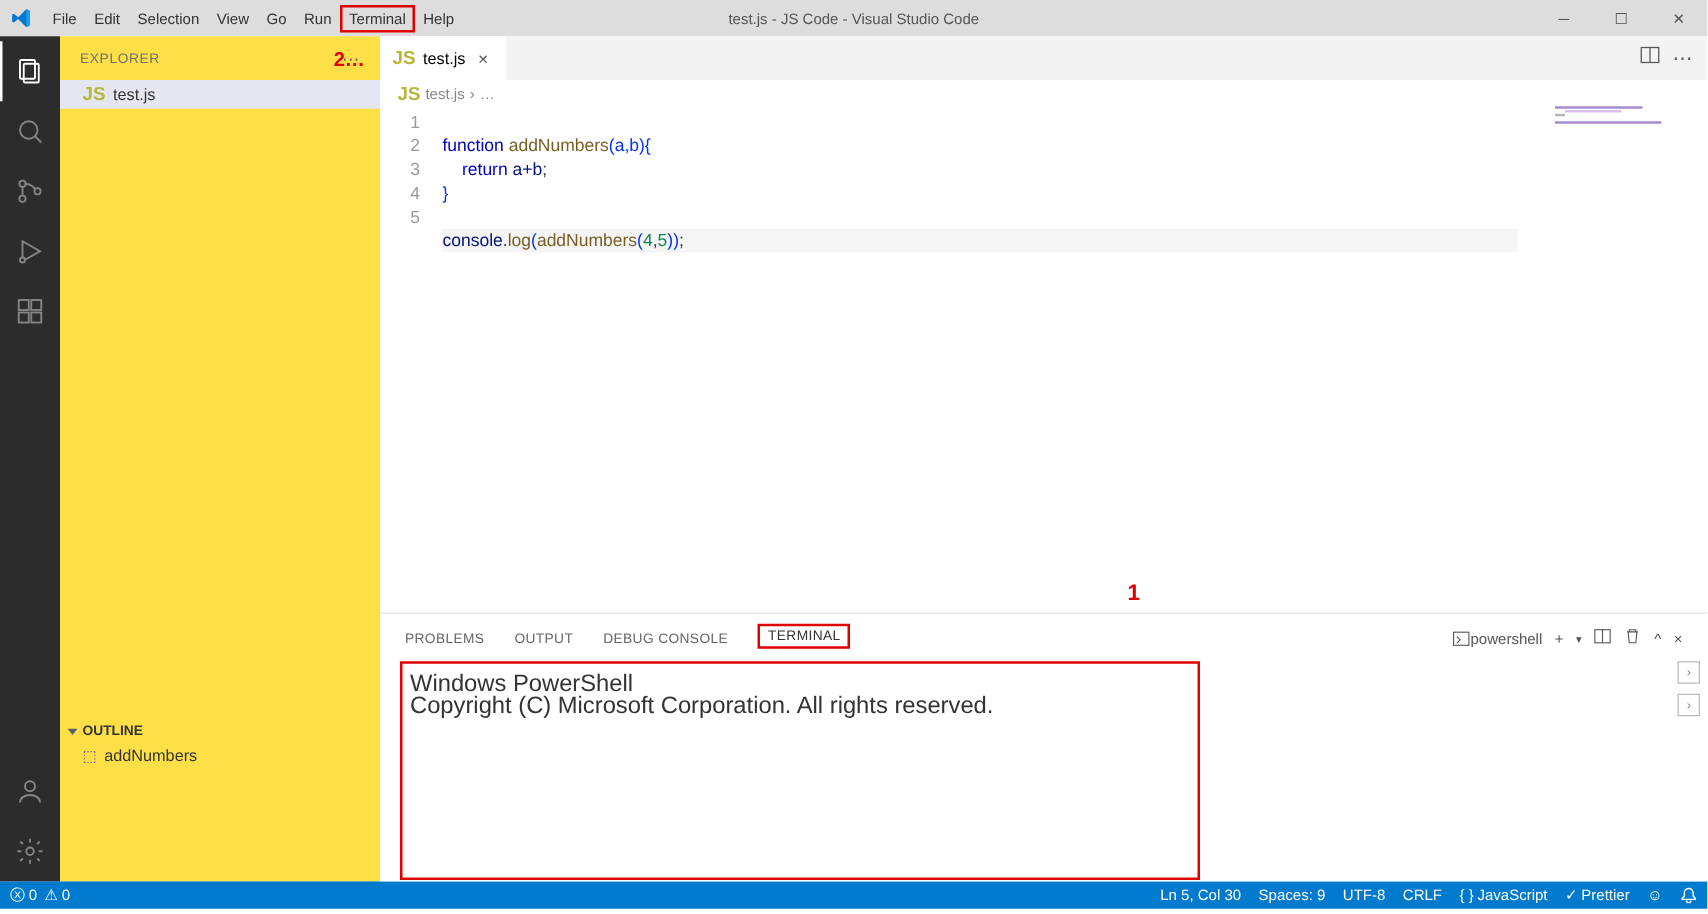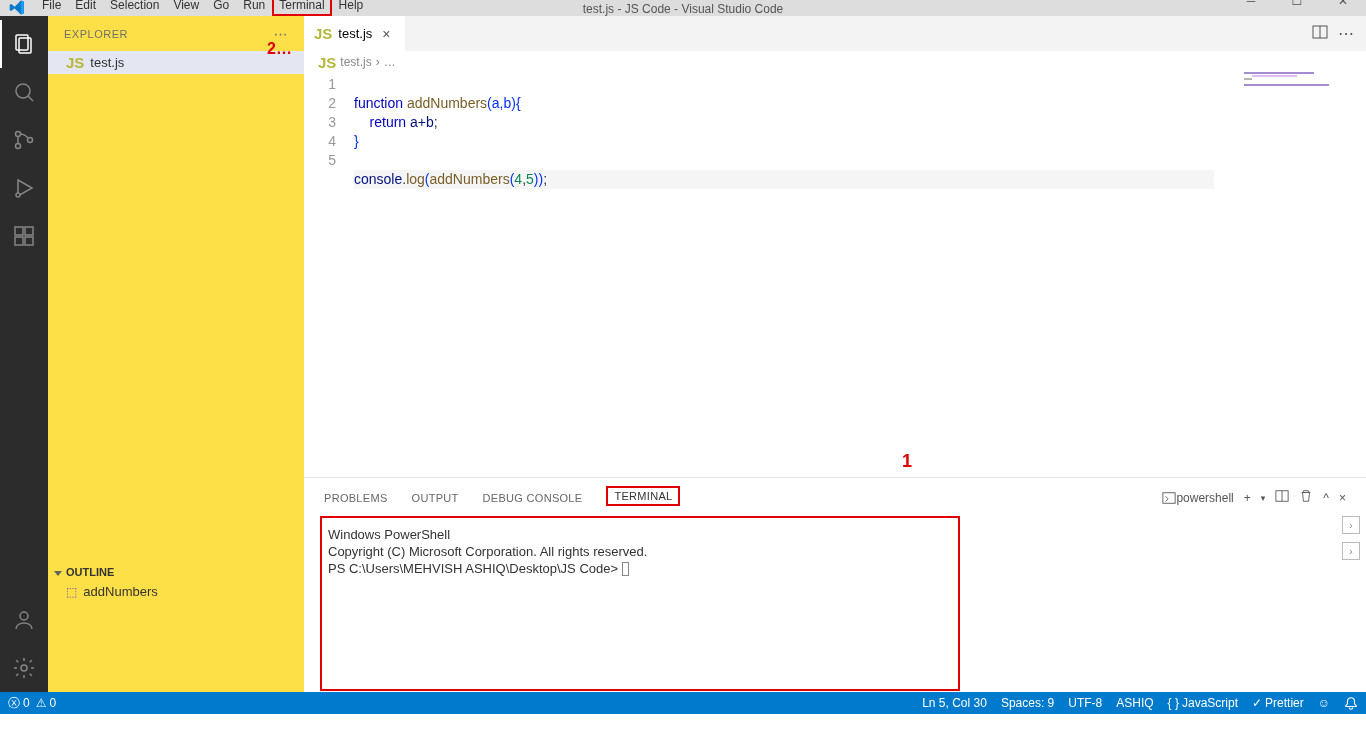--- a/index.html
+++ b/index.html
@@ -1,17 +1,17 @@
 <!DOCTYPE html>
 <html><head>
 <meta charset="utf-8">
 <style>
 * { margin: 0; padding: 0; box-sizing: border-box; font-family: "Segoe UI", Arial, sans-serif; }
 body { background: #fff; width: 1366px; height: 731px; overflow: hidden; position: relative; }
-.titlebar { height: 16px; background: #dddddd; display: flex; align-items: flex-end; font-size: 12px; color: #333; }
+.titlebar { height: 29px; background: #dddddd; display: flex; align-items: center; font-size: 12px; color: #333; }
 .app-icon { width: 35px; display: flex; justify-content: center; align-items: center; }
 .app-icon svg { width: 17px; height: 17px; }
 .menu { display: flex; }
 .menu-item { padding: 4px 7px; cursor: default; color: #333; }
 .menu-terminal-box { border: 2px solid #E00000; padding: 2px 5px; }
 .window-title { position: absolute; left: 50%; transform: translateX(-50%); color: #555; font-size: 12px; }
 .window-controls { margin-left: auto; display: flex; }
 .window-ctrl { width: 46px; height: 30px; display: flex; justify-content: center; align-items: center; color: #555; }
 .annot-2 { position: absolute; left: 267px; top: 40px; color: #E00000; font-weight: bold; font-size: 16px; }
 .main { display: flex; height: 676px; }
@@ -46,21 +46,21 @@
 .tok-op  { color: #333; }
 .line-hl { background: #f5f5f5; display: inline-block; width: 860px; }
 .minimap { position: absolute; top: 56px; right: 2px; width: 120px; height: 40px; opacity: 0.6; }
 .mm-line { height: 2px; margin-bottom: 1px; }
 .panel { border-top: 1px solid #e5e5e5; background: #fff; height: 215px; display: flex; flex-direction: column; }
 .panel-tabs { display: flex; align-items: flex-end; padding: 8px 20px 6px 20px; font-size: 11px; color: #666; gap: 24px; }
 .panel-tab { padding: 2px 0; letter-spacing: 0.3px; cursor: default; }
 .panel-tab-active { border: 2px solid #E00000; padding: 2px 6px; color: #333; }
 .panel-actions { margin-left: auto; display: flex; align-items: center; gap: 10px; color: #555; font-size: 12px; }
 .shell-ind { display: flex; align-items: center; gap: 0; }
-.terminal-body { border: 2px solid #E00000; margin: 4px 0 0 16px; width: 640px; height: 175px; font-family: Consolas, "Courier New", monospace; font-size: 13px; color: #333; padding: 8px 6px; line-height: 17px; }
+.terminal-body { border: 2px solid #E00000; margin: 4px 0 0 16px; width: 640px; height: 175px; font-family: Consolas, "Courier New", monospace; font-size: 19px; color: #333; padding: 8px 6px; line-height: 17px; }
 .term-cursor { display: inline-block; width: 7px; height: 14px; border: 1px solid #888; vertical-align: text-bottom; }
 .annot-1 { position: absolute; left: 598px; top: 435px; color: #E00000; font-weight: bold; font-size: 18px; }
 .panel-side { position: absolute; right: 6px; top: 500px; color: #888; }
 .chev-box { width: 18px; height: 18px; border: 1px solid #bbb; display: flex; align-items: center; justify-content: center; margin-bottom: 8px; font-size: 10px; }
 .statusbar { height: 22px; background: #007acc; color: #fff; display: flex; align-items: center; font-size: 12px; padding: 0 8px; }
 .sb-left { display: flex; gap: 6px; align-items: center; }
 .sb-right { margin-left: auto; display: flex; gap: 14px; align-items: center; }
 .sb-item { display: flex; align-items: center; gap: 3px; }
 </style>
 </head>
@@ -243,41 +243,40 @@
               </svg></span>
           <span>^</span>
           <span>×</span>
         </div>
       </div>
       <div class="terminal-body">
 <div>Windows PowerShell</div>
 <div>Copyright (C) Microsoft Corporation. All rights reserved.</div>
 <div></div>
 <div></div>
-<div><span>PS C:\Users\MEHVISH ASHIQ\Desktop\JS Code&gt; </span><span class="term-cursor"></span></div>
       </div>
     </div>
 
     <div class="panel-side">
       <div class="chev-box">›</div>
       <div class="chev-box">›</div>
     </div>
   </div>
 </div>
 
 <div class="statusbar">
   <div class="sb-left">
     <span class="sb-item">ⓧ <span>0</span></span>
     <span class="sb-item">⚠ <span>0</span></span>
   </div>
   <div class="sb-right">
     <span class="sb-item">Ln 5, Col 30</span>
     <span class="sb-item">Spaces: 9</span>
     <span class="sb-item">UTF-8</span>
-    <span class="sb-item">ASHIQ</span>
+    <span class="sb-item">CRLF</span>
     <span class="sb-item">{ } <span>JavaScript</span></span>
     <span class="sb-item">✓ <span>Prettier</span></span>
     <span class="sb-item">☺</span>
     <span class="sb-item">
         <svg width="14" height="14" viewBox="0 0 16 16" fill="none" stroke="currentColor" stroke-width="1.3">
           <path d="M8 2a4 4 0 0 0-4 4v3l-2 2v1h12v-1l-2-2V6a4 4 0 0 0-4-4zM6 13a2 2 0 0 0 4 0"></path>
         </svg>
       </span>
   </div>
 </div>

